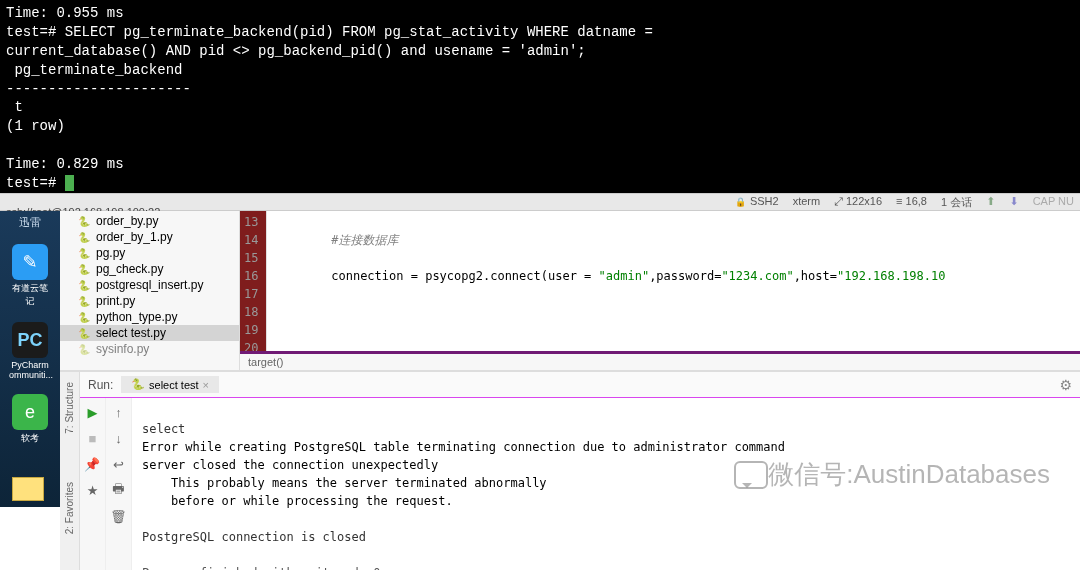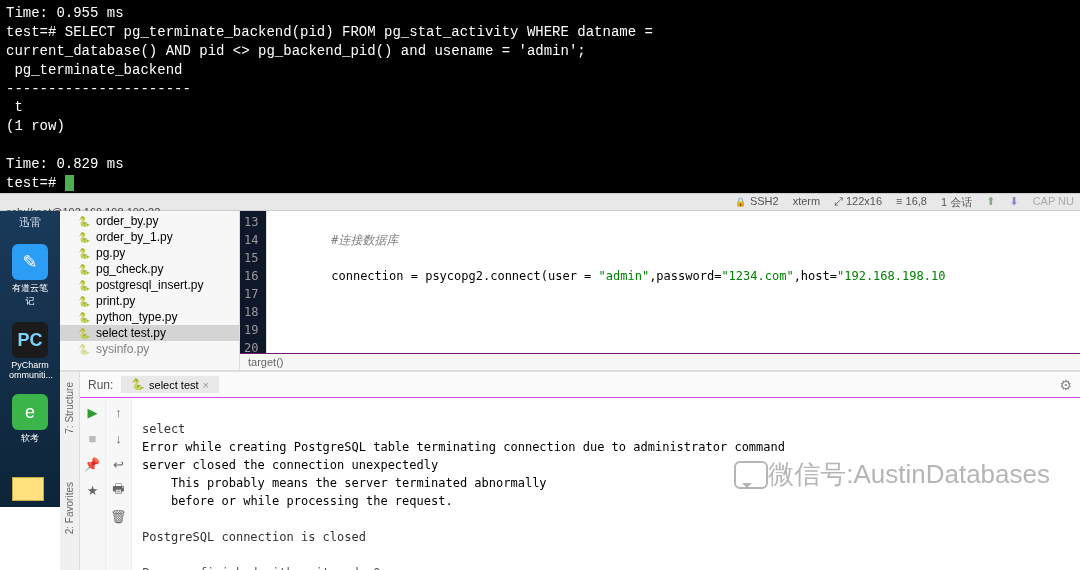--- a/index.html
+++ b/index.html
@@ -22,25 +22,25 @@
 
 .ide-top { display:flex; height:160px; border-bottom:1px solid #ddd; }
 .filetree { width:180px; background:#f7f7f7; border-right:1px solid #ddd; font-size:12px; overflow:hidden; padding-top:2px; }
 .ft-item { padding:1px 4px 1px 18px; white-space:nowrap; cursor:pointer; display:flex; align-items:center; gap:4px; }
 .ft-item.sel { background:#d4d4d4; }
 .ft-icon { width:14px; height:14px; display:inline-flex; align-items:center; justify-content:center; font-size:10px; }
 .py-icon { color:#306998; }
 
 .editor-area { flex:1; display:flex; flex-direction:column; }
 .code { flex:1; display:flex; font-family:Consolas,Monaco,monospace; font-size:12px; overflow:hidden; }
-.gutter { background:#0f172a; color:#999; text-align:right; padding:2px 8px 2px 4px; border-right:1px solid #e0e0e0; line-height:18px; }
+.gutter { background:#7f1d1d; color:#999; text-align:right; padding:2px 8px 2px 4px; border-right:1px solid #e0e0e0; line-height:18px; }
 .lines { padding:2px 6px; line-height:18px; white-space:pre; }
 .c-comm { color:#808080; font-style:italic; }
 .c-str { color:#008000; }
-.breadcrumb { background:#f7f7f7; border-top:1px solid #701a75; padding:2px 8px; font-size:11px; color:#666; }
+.breadcrumb { background:#f7f7f7; border-top:3px solid #701a75; padding:2px 8px; font-size:11px; color:#666; }
 
 .run-panel { flex:1; display:flex; background:#fff; border-top:1px solid #ddd; position:relative; }
 .vtabs { width:20px; background:#f0f0f0; border-right:1px solid #ddd; display:flex; flex-direction:column; align-items:center; padding-top:6px; gap:40px; font-size:10px; color:#666; }
 .vtab { writing-mode:vertical-lr; transform:rotate(180deg); cursor:pointer; padding:4px 2px; }
 .run-body { flex:1; display:flex; flex-direction:column; }
 .run-head { display:flex; align-items:center; padding:4px 8px; border-bottom:1px solid #d946ef; background:#fafafa; }
 .run-head .lbl { color:#555; margin-right:8px; }
 .run-tab { background:#e8e8e8; padding:2px 10px; font-size:11px; display:flex; align-items:center; gap:4px; }
 .gear { margin-left:auto; color:#888; cursor:pointer; font-size:14px; }
 .run-main { flex:1; display:flex; }

